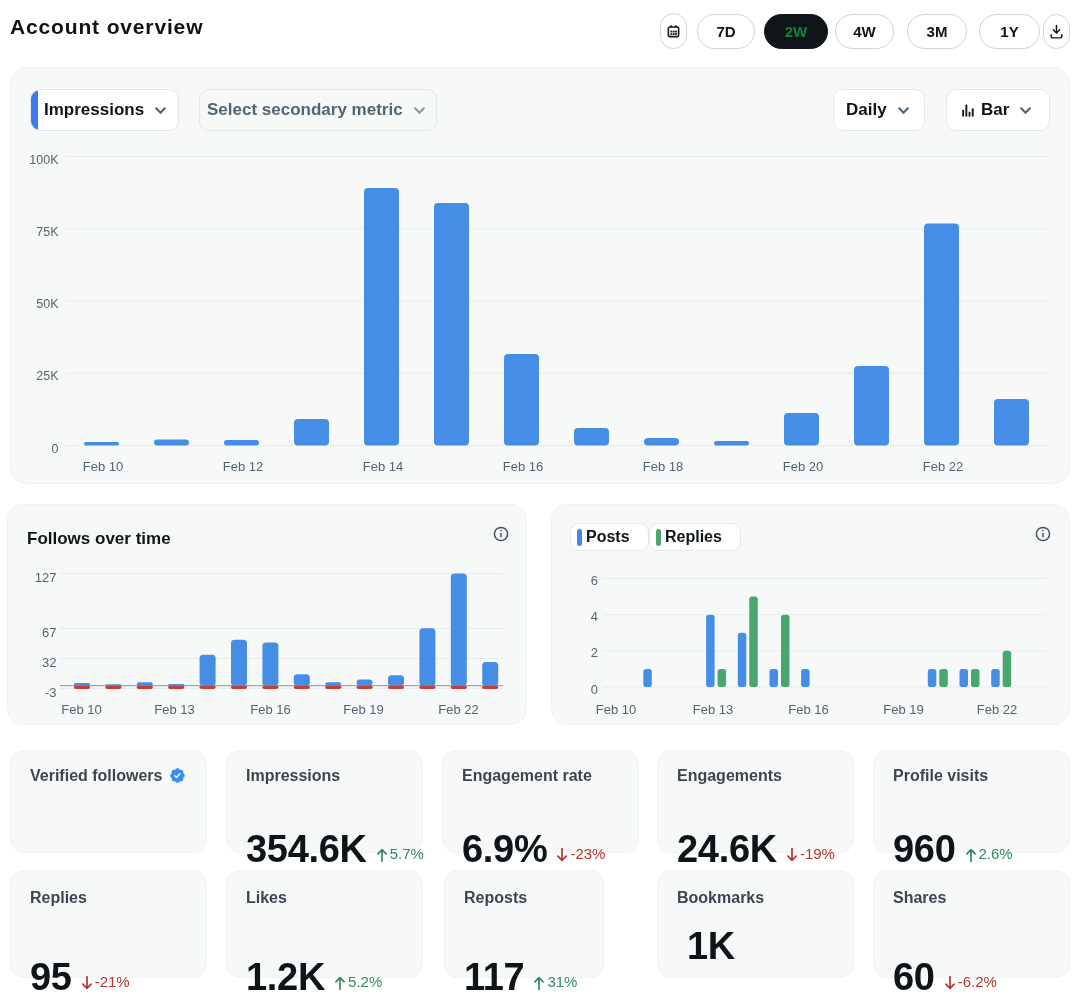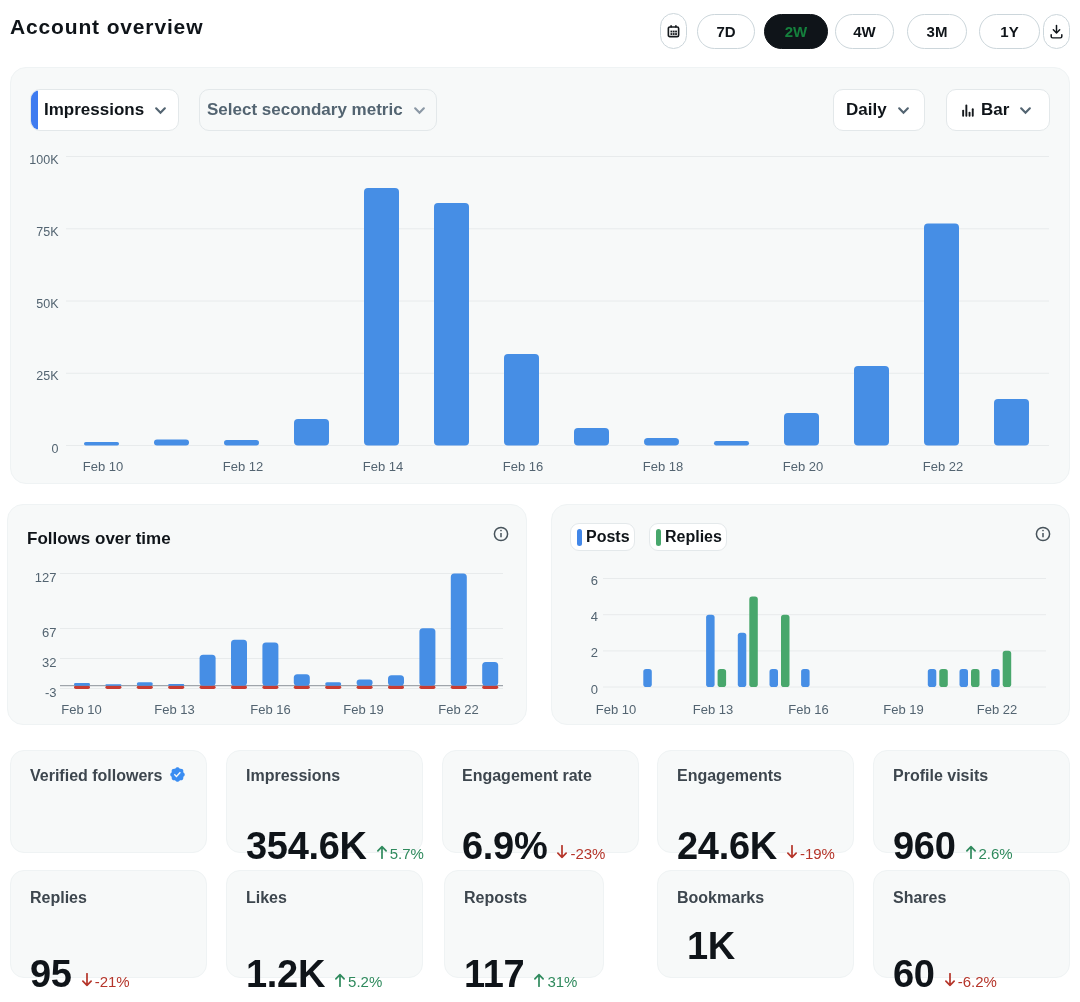--- a/index.html
+++ b/index.html
@@ -6,29 +6,29 @@
 html,body { width:1080px; height:1002px; background:#fff; font-family:"Liberation Sans",sans-serif; color:#0f1419; position:relative; overflow:hidden; }
 .abs { position:absolute; }
 h1 { position:absolute; left:10px; top:15px; font-size:21px; font-weight:700; letter-spacing:0.85px; }
 .iconbtn { position:absolute; width:27px; height:36px; border:1px solid #ccd6db; border-radius:18px; background:#fff; display:flex; align-items:center; justify-content:center; }
 .pill { position:absolute; top:14px; height:35px; border:1px solid #ccd6db; border-radius:18px; background:#fff; display:flex; align-items:center; justify-content:center; font-size:15px; font-weight:700; color:#0f1419; }
 .pill.sel { background:#0f1419; color:#15803d; border-color:#0f1419; }
 .card { position:absolute; background:#f7f9f9; border:1px solid #eff3f4; border-radius:16px; }
 .selbtn { position:absolute; height:42px; background:#fff; border:1px solid #e3e8ea; border-radius:10px; display:flex; align-items:center; font-weight:700; font-size:17px; white-space:nowrap; }
 .chev { width:13px; height:13px; margin-left:10px; }
 .mcard { position:absolute; background:#f7f9f9; border:1px solid #eff3f4; border-radius:14px; }
-.mtitle { position:absolute; left:19px; font-size:16px; font-weight:700; color:#3d464e; display:flex; align-items:center; gap:6px; }
+.mtitle { position:absolute; left:19px; font-size:16px; font-weight:700; color:#3d464e; display:flex; align-items:flex-end; gap:6px; }
 .mval { position:absolute; left:19px; display:flex; align-items:baseline; }
 .mnum { font-size:38px; font-weight:700; letter-spacing:-0.3px; }
 .mchg { font-size:15px; margin-left:10px; }
 .up { color:#2f8a5d; } .down { color:#b5352a; }
-.arr { margin-right:3px; } .mchg { display:inline-flex; align-items:flex-start;margin-top:48px; }
+.arr { margin-right:3px; } .mchg { display:inline-flex; align-items:flex-end;margin-top:48px; }
 svg text { font-family:"Liberation Sans",sans-serif; }
 .ctitle { position:absolute; font-size:17px; font-weight:700; }
-.chip { position:absolute; height:28px; background:#fff; border:1px solid #e4e9eb; border-radius:9px; display:flex; align-items:center; font-size:16px; font-weight:700; padding:0 4px 0 6px; }
+.chip { position:absolute; height:28px; background:#fff; border:1px solid #e4e9eb; border-radius:9px; display:flex; align-items:center; font-size:16px; font-weight:700; padding:0 18px 0 6px; }
 .chipbar { width:5px; height:17px; border-radius:2.5px; margin-right:4px; }
 </style>
 </head>
 <body>
 <h1>Account overview</h1>
 
 <div class="iconbtn" style="left:660px; top:13px;">
   <svg width="15" height="15" viewBox="0 0 24 24" fill="none" stroke="#15191d" stroke-width="2.6">
     <rect x="3.8" y="4.8" width="16.4" height="15.4" rx="2.4"></rect>
     <line x1="8.2" y1="1.8" x2="8.2" y2="5.5"></line>

